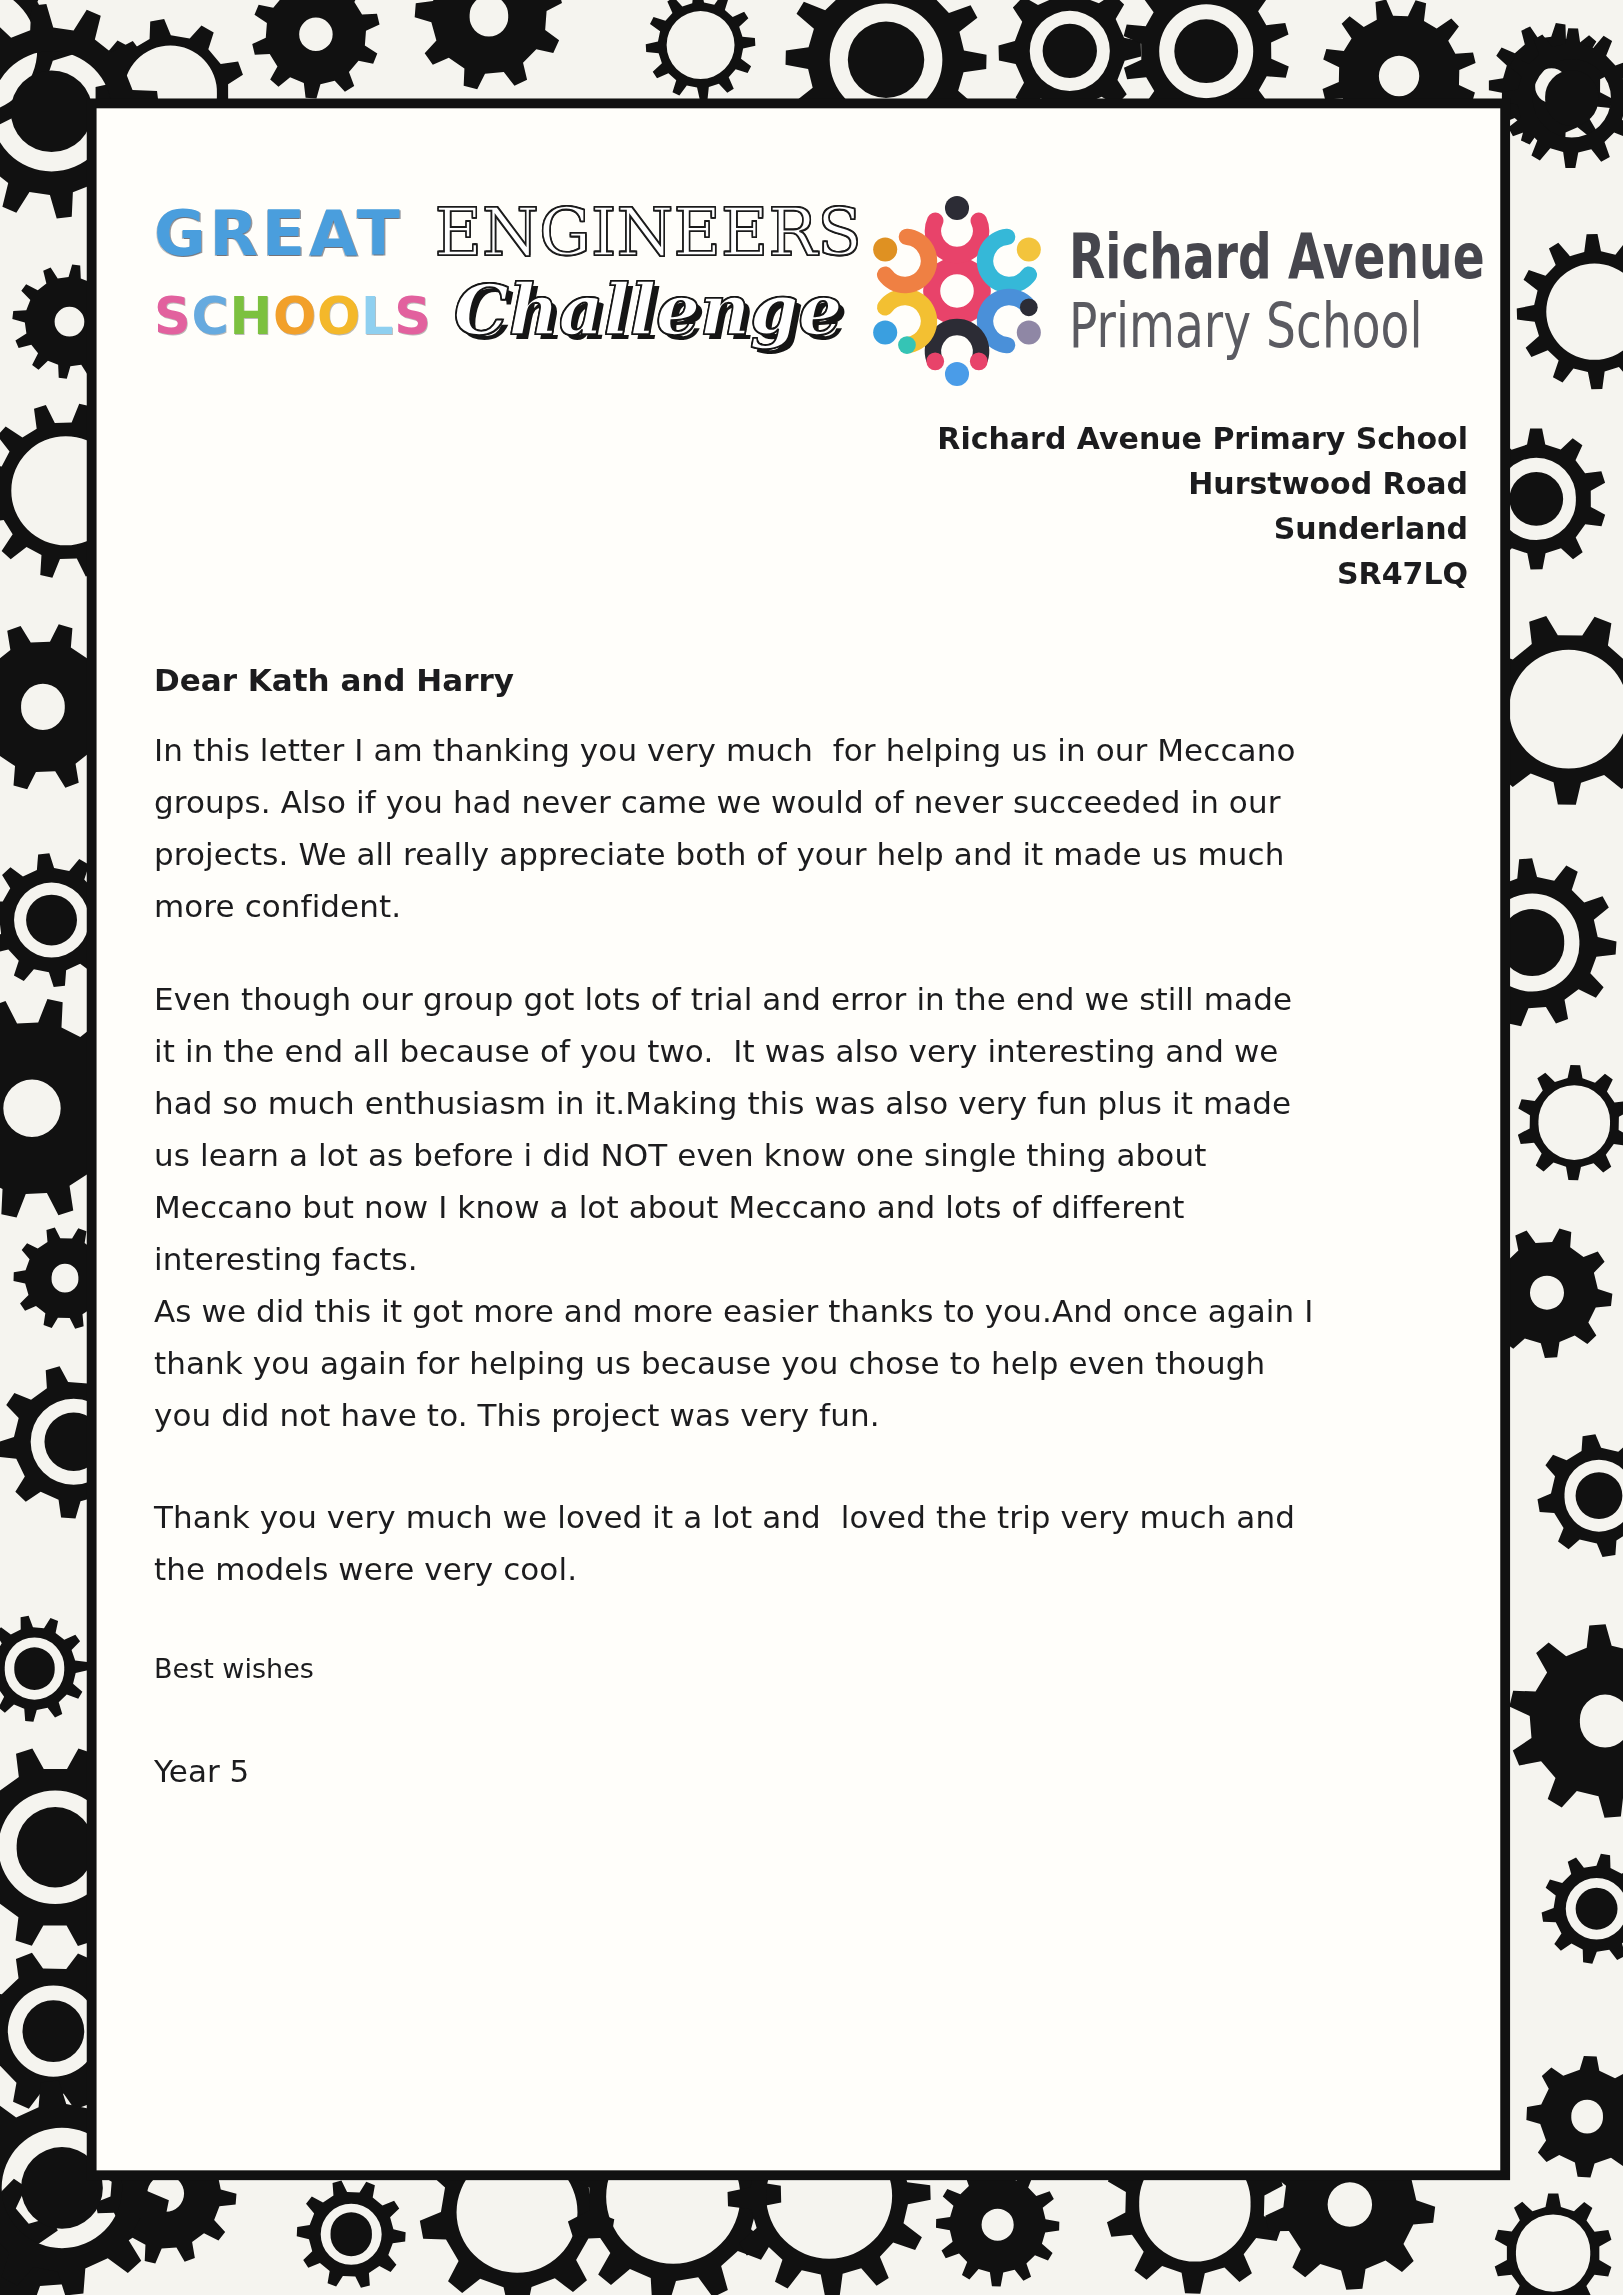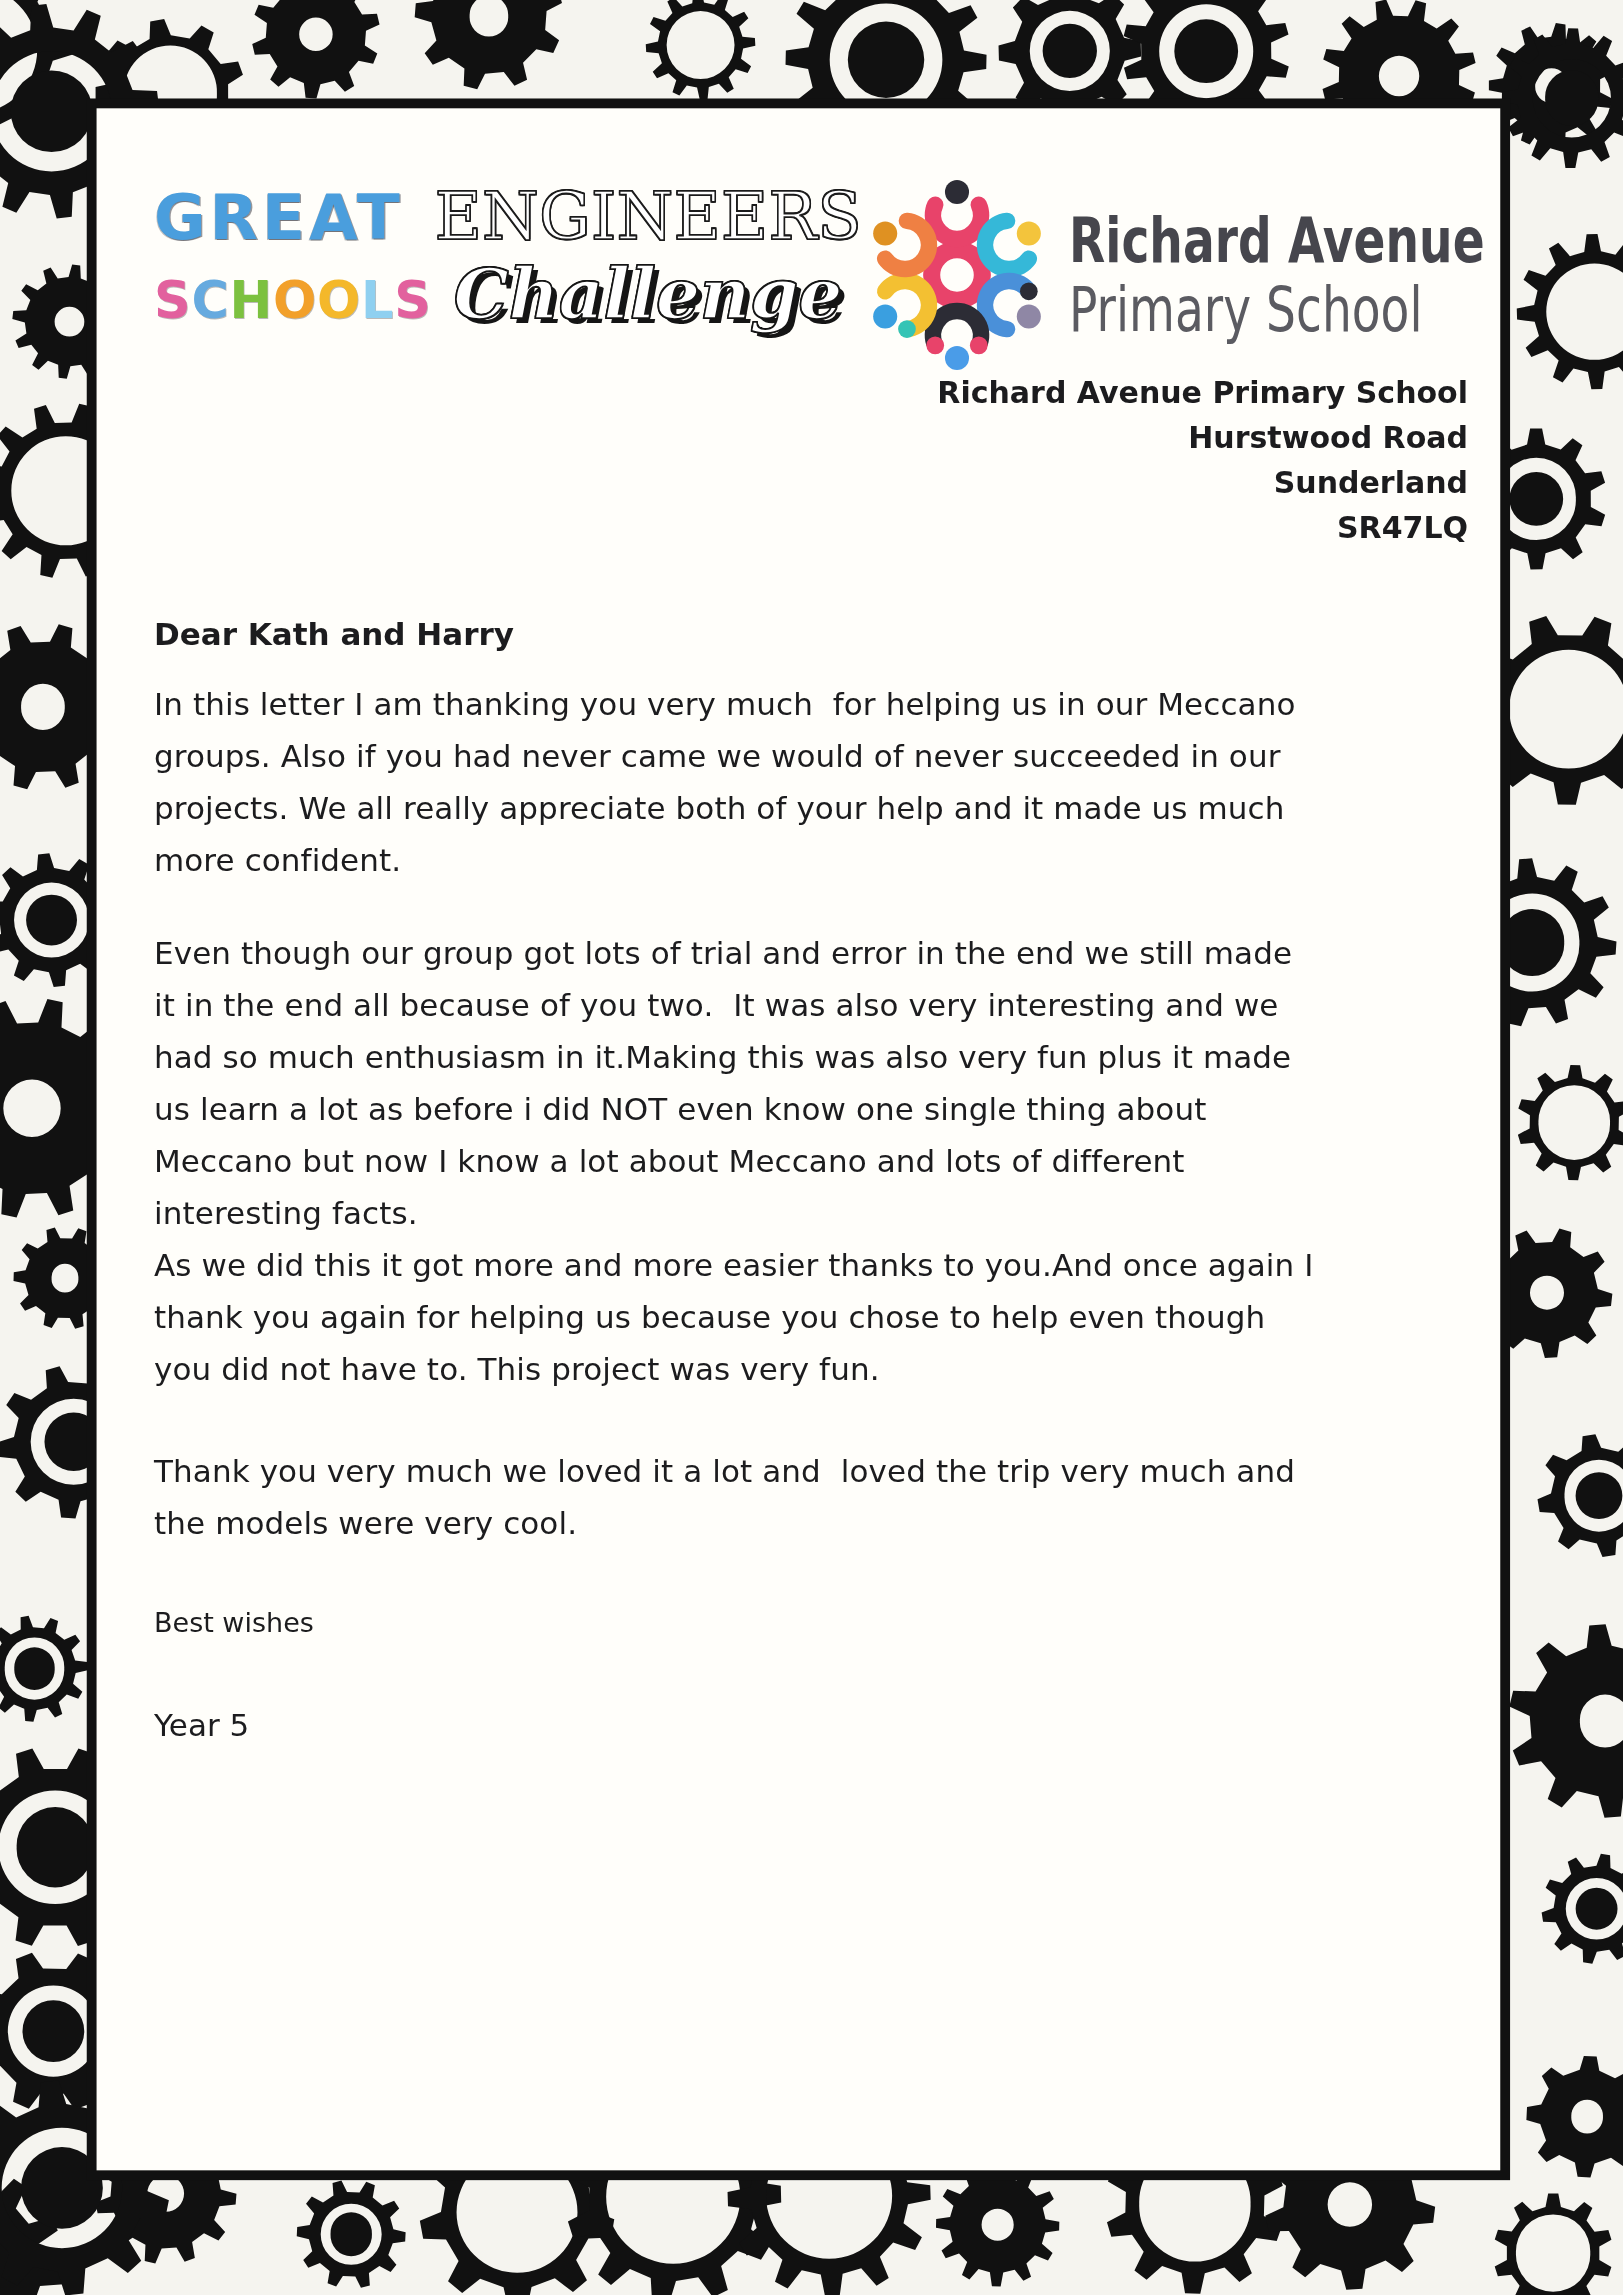--- a/index.html
+++ b/index.html
@@ -5,21 +5,21 @@
 <style>
   html,body{margin:0;padding:0;}
   body{
     width:1623px;height:2295px;position:relative;overflow:hidden;
     background:#f5f4ef;
     font-family:"DejaVu Sans",sans-serif;color:#1c1c1e;
   }
   .canvas-svg{position:absolute;left:0;top:0;width:1623px;height:2295px;}
   .frame-rect{fill:#fffefa;stroke:#111111;stroke-width:15px;}
   .page{
-    position:absolute;left:92px;top:103px;width:1414px;height:2072px;
+    position:absolute;left:92px;top:119px;width:1414px;height:2072px;
     box-sizing:border-box;padding:77px 38px 0 62px;
   }
   .header{display:flex;align-items:flex-start;}
   .gesc{margin-top:3.9px;flex-shrink:0;}
   .gesc-row{white-space:nowrap;line-height:1;}
   .great{
     font-weight:bold;font-size:63px;letter-spacing:3.9px;color:#4a9edd;
     text-shadow:1.3px 1.3px 0 rgba(25,25,35,.45),-0.7px 0.7px 0 rgba(25,25,35,.28);
   }
   .engineers{
@@ -36,21 +36,21 @@
     text-shadow:5.2px 5.2px 0 #151515,0.7px 0.7px 0 #151515,-0.7px -0.7px 0 #151515,0.7px -0.7px 0 #151515,-0.7px 0.7px 0 #151515;
   }
   .ra{margin-left:auto;display:flex;align-items:center;flex-shrink:0;}
   .ra-mark{width:190px;height:190px;flex-shrink:0;}
   .ra-text{width:399px;margin-left:17px;text-align:center;}
   .ra-line1,.ra-line2{
     font-size:62px;white-space:nowrap;line-height:1.12;
     transform:scaleX(.76);transform-origin:left center;
   }
   .ra-line1{font-weight:bold;}
-  .address{text-align:right;font-weight:bold;font-size:30px;line-height:45px;}
+  .address{margin-top:30px;text-align:right;font-weight:bold;font-size:30px;line-height:45px;}
   .date{margin-top:34px;text-align:right;font-weight:bold;font-size:30px;line-height:45px;}
   .date sup{font-size:18.3px;}
   .salutation{margin-top:58px;font-weight:bold;font-size:31px;line-height:52px;}
   .para{font-size:31px;line-height:52px;white-space:pre-wrap;letter-spacing:0.1px;}
   .p1{margin-top:18.3px;}
   .p2{margin-top:41px;}
   .p3{margin-top:50px;}
   .closing{margin-top:48px;font-size:27px;line-height:52px;}
   .signature{margin-top:50px;font-size:31px;line-height:52px;}
 </style>

